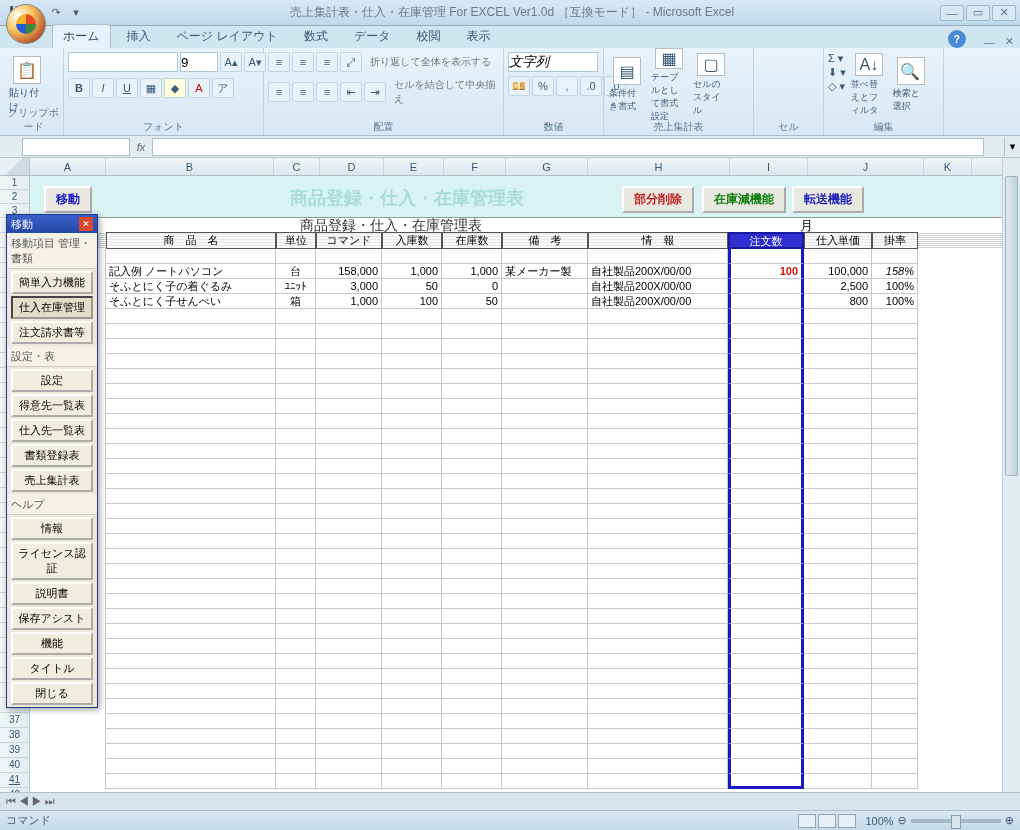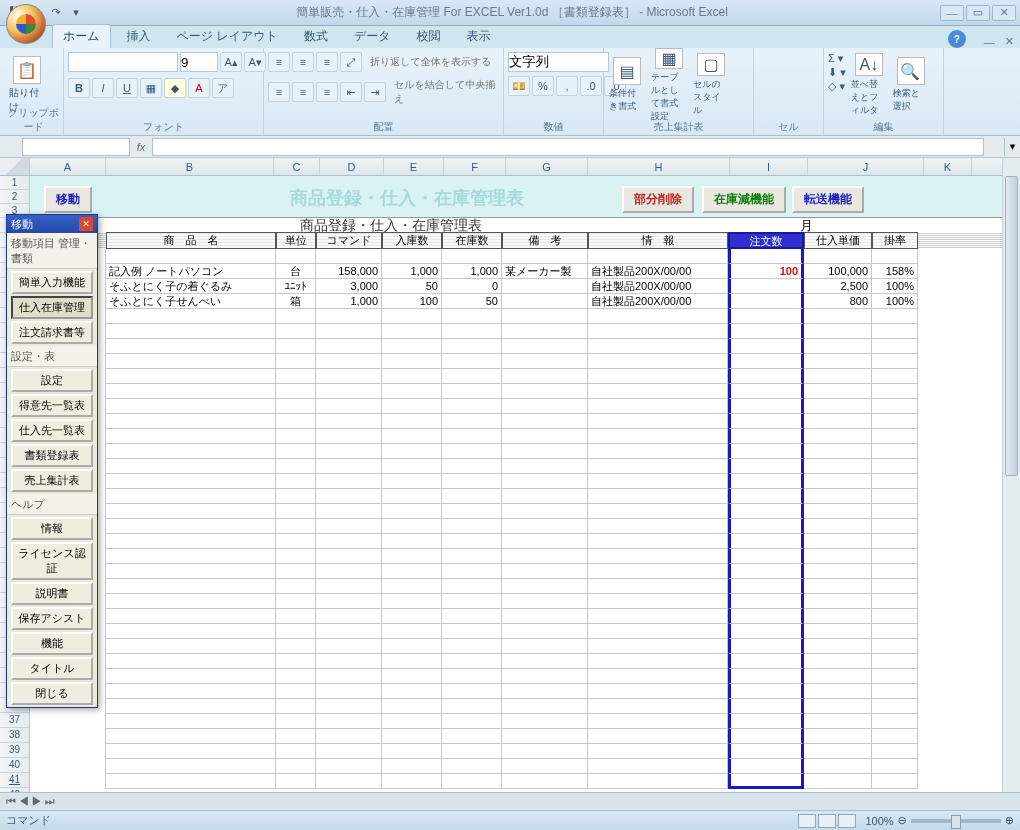--- a/index.html
+++ b/index.html
@@ -105,21 +105,21 @@
 </head>
 <body>
 
 <div class="titlebar">
   <div class="qat">
     <span>💾</span>
     <span>↶</span>
     <span>↷</span>
     <span>▾</span>
   </div>
-  <div class="title">簡単販売・仕入・在庫管理 For EXCEL Ver1.0d ［書類登録表］ - Microsoft Excel</div>
+  <div class="title">売上集計表・仕入・在庫管理 For EXCEL Ver1.0d ［互換モード］ - Microsoft Excel</div>
   <div class="wincontrols">
     <span>―</span>
     <span>▭</span>
     <span>✕</span>
   </div>
 </div>
 <div class="office-btn"></div>
 
 <div class="tabs">
   <div class="tab active">ホーム</div>
@@ -180,21 +180,21 @@
         <span class="smbtn">≡</span>
         <span class="smbtn">⇤</span>
         <span class="smbtn">⇥</span>
         <span style="flex:1;font-size:10px;color:#777;padding-left:6px">セルを結合して中央揃え</span>
       </div>
     </div>
     <div class="group-label">配置</div>
   </div>
   <div class="group" style="width:100px">
     <div class="group-body" style="flex-direction:column">
-      <input style="width: 101px; height: 20px; border: 1px solid rgb(176, 200, 216);" value="文字列">
+      <input style="width: 90px; height: 20px; border: 1px solid rgb(176, 200, 216); font-style: italic;" value="文字列">
       <div class="fontrow">
         <span class="smbtn">💴</span>
         <span class="smbtn">%</span>
         <span class="smbtn">,</span>
         <span class="smbtn">.0</span>
         <span class="smbtn">.0</span>
       </div>
     </div>
     <div class="group-label">数値</div>
   </div>
@@ -350,21 +350,21 @@
           <div class="cell" style="width: 76px; border-top: none; border-right: 1px solid rgb(200, 200, 200); border-bottom: none; border-left: none; border-image: initial;"></div>
           <div class="cell" style="width: 170px;">記入例 ノートパソコン</div>
           <div class="cell c" style="width: 40px;">台</div>
           <div class="cell r" style="width: 66px;">158,000</div>
           <div class="cell r" style="width: 60px;">1,000</div>
           <div class="cell r" style="width: 60px;">1,000</div>
           <div class="cell" style="width: 86px;">某メーカー製</div>
           <div class="cell" style="width: 140px;">自社製品200X/00/00</div>
           <div class="cell r ordercol red" style="width: 76px;">100</div>
           <div class="cell r" style="width: 68px;">100,000</div>
-          <div class="cell r" style="width: 46px;">158%</div>
+          <div class="cell r" style="width: 46px; font-style: italic;">158%</div>
         </div>
         <div class="datarow">
           <div class="cell" style="width: 76px; border-top: none; border-right: 1px solid rgb(200, 200, 200); border-bottom: none; border-left: none; border-image: initial;"></div>
           <div class="cell" style="width: 170px;">そふとにく子の着ぐるみ</div>
           <div class="cell c" style="width: 40px;">ﾕﾆｯﾄ</div>
           <div class="cell r" style="width: 66px;">3,000</div>
           <div class="cell r" style="width: 60px;">50</div>
           <div class="cell r" style="width: 60px;">0</div>
           <div class="cell" style="width: 86px;"></div>
           <div class="cell" style="width: 140px;">自社製品200X/00/00</div>

